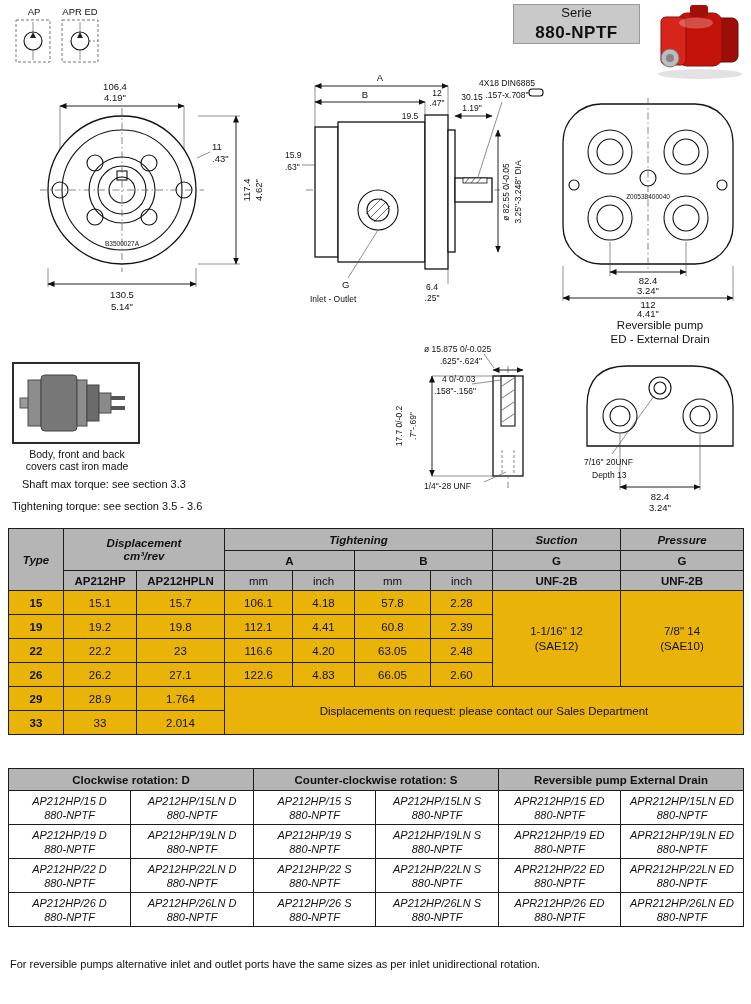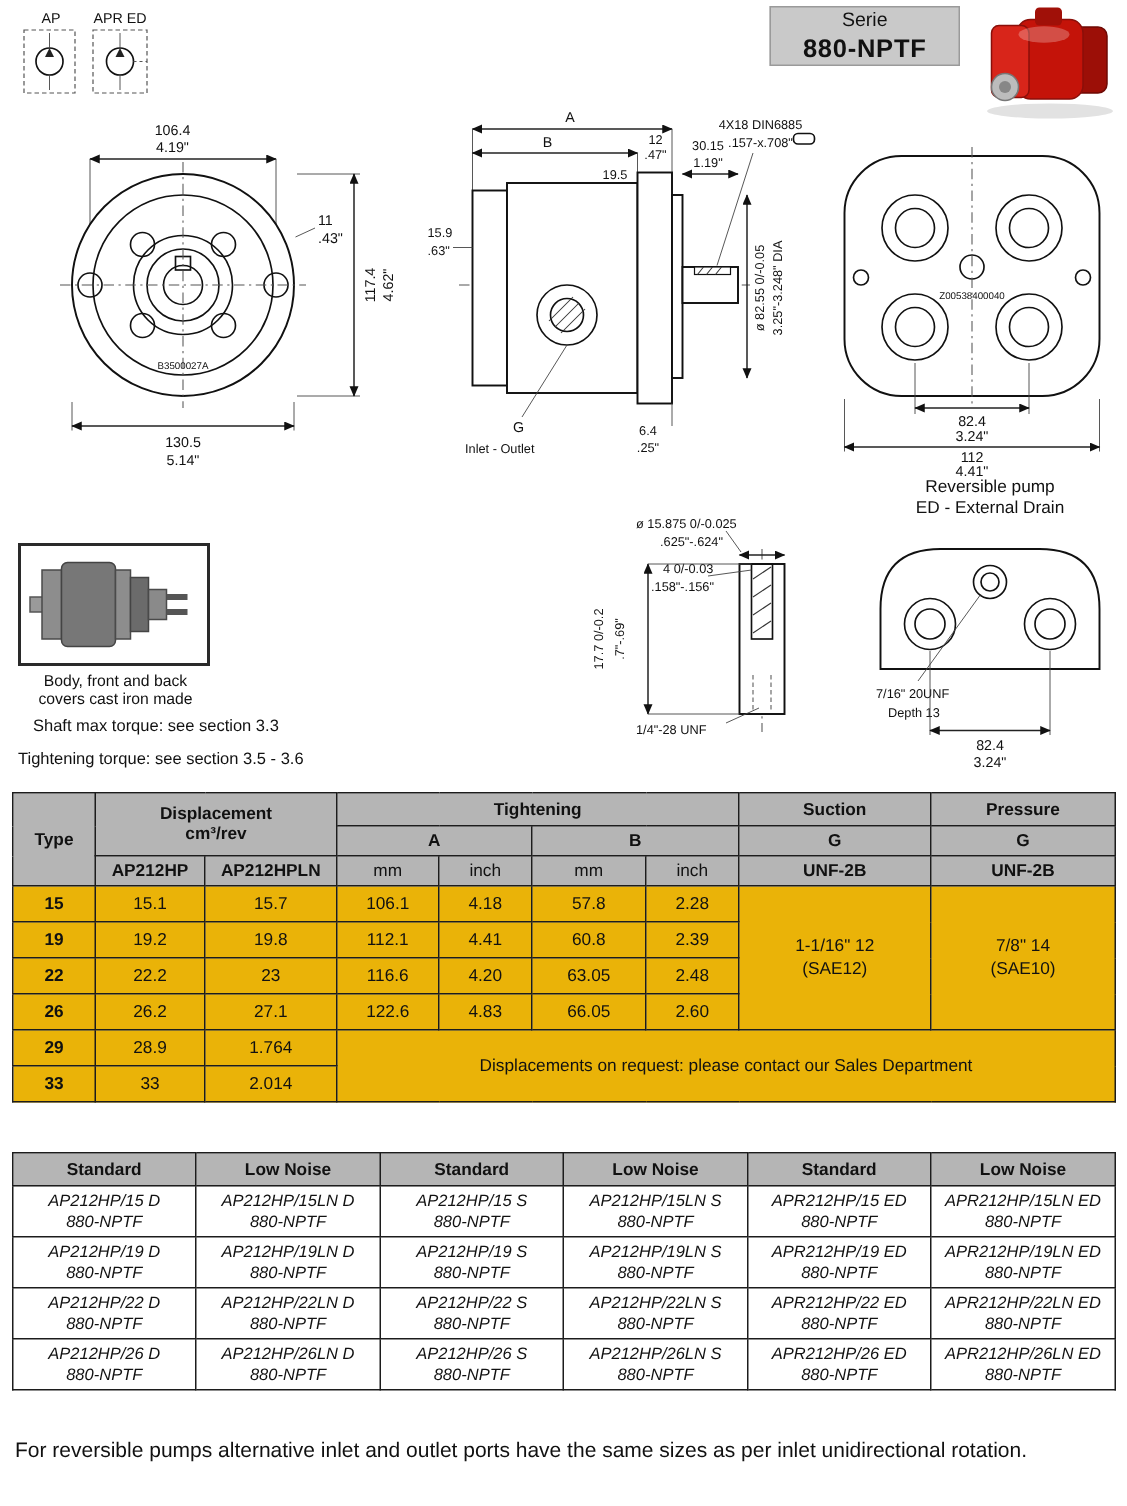--- a/index.html
+++ b/index.html
@@ -38,35 +38,35 @@
   .note-line { font-size:11px; }
   .rev-title { left:575px; top:318px; width:170px; text-align:center; font-size:11.5px; line-height:14px; }
 
   
   table { border-collapse:collapse; table-layout:fixed; }
   th,td { border:1px solid #1c1c1c; text-align:center; vertical-align:middle; padding:1px 2px; }
   thead th { background:#b5b5b5; font-weight:bold; }
   th.light { font-weight:normal; }
 
   .main-table { left:8px; top:528px; width:735px; font-size:11.5px; }
-  .main-table thead tr:nth-child(1) th { height:22px; }
+  .main-table thead tr:nth-child(1) th { height:22px;font-style:italic; }
   .main-table thead tr:nth-child(2) th,
   .main-table thead tr:nth-child(3) th { height:20px; }
   .main-table tbody td { height:24px; background:#eab308; }
   .main-table td.type { font-weight:bold; }
   .gcell div { line-height:15px; }
   .unit-head div { line-height:13px; }
 
   .order-table { left:8px; top:768px; width:735px; font-size:11px; }
   .order-table thead tr:nth-child(1) th { height:22px; font-size:11.5px; }
   .order-table thead tr:nth-child(2) th { height:22px; background:#c2c2c2; }
   .order-table tbody td { height:34px; background:#fff; }
   .order-table .pn, .order-table .sr { line-height:14px;font-style:italic; }
 
-  .footer-note { left:10px; top:958px; width:730px; font-size:14px; }
+  .footer-note { left:10px; top:958px; width:730px; font-size:11px; }
 </style>
 </head>
 <body>
 
 <svg class="abs" style="left:8px; top:4px;" width="100" height="62">
   <text x="26" y="11" class="t9" text-anchor="middle">AP</text>
   <text x="72" y="11" class="t9" text-anchor="middle">APR ED</text>
   <g>
     <rect x="8" y="16" width="34" height="42" fill="none" stroke="#555" stroke-width="0.8" stroke-dasharray="3 2"></rect>
     <circle cx="25" cy="37" r="9" class="out2"></circle>
@@ -438,26 +438,23 @@
   <colgroup>
     <col style="width:122px">
       <col style="width:123px">
       <col style="width:122px">
     <col style="width:123px">
       <col style="width:122px">
       <col style="width:123px">
   </colgroup>
   <thead>
     <tr>
-      <th>Standard</th>
-      <th>Low Noise</th>
-      <th>Standard</th>
-      <th>Low Noise</th>
-      <th>Standard</th>
-      <th>Low Noise</th>
+      <th colspan="2">Clockwise rotation: D</th>
+      <th colspan="2">Counter-clockwise rotation: S</th>
+      <th colspan="2">Reversible pump External Drain</th>
     </tr>
   </thead>
   <tbody>
     <tr>
       <td>
           <div class="pn">AP212HP/15 D</div>
           <div class="sr">880-NPTF</div>
         </td>
       <td>
           <div class="pn">AP212HP/15LN D</div>

